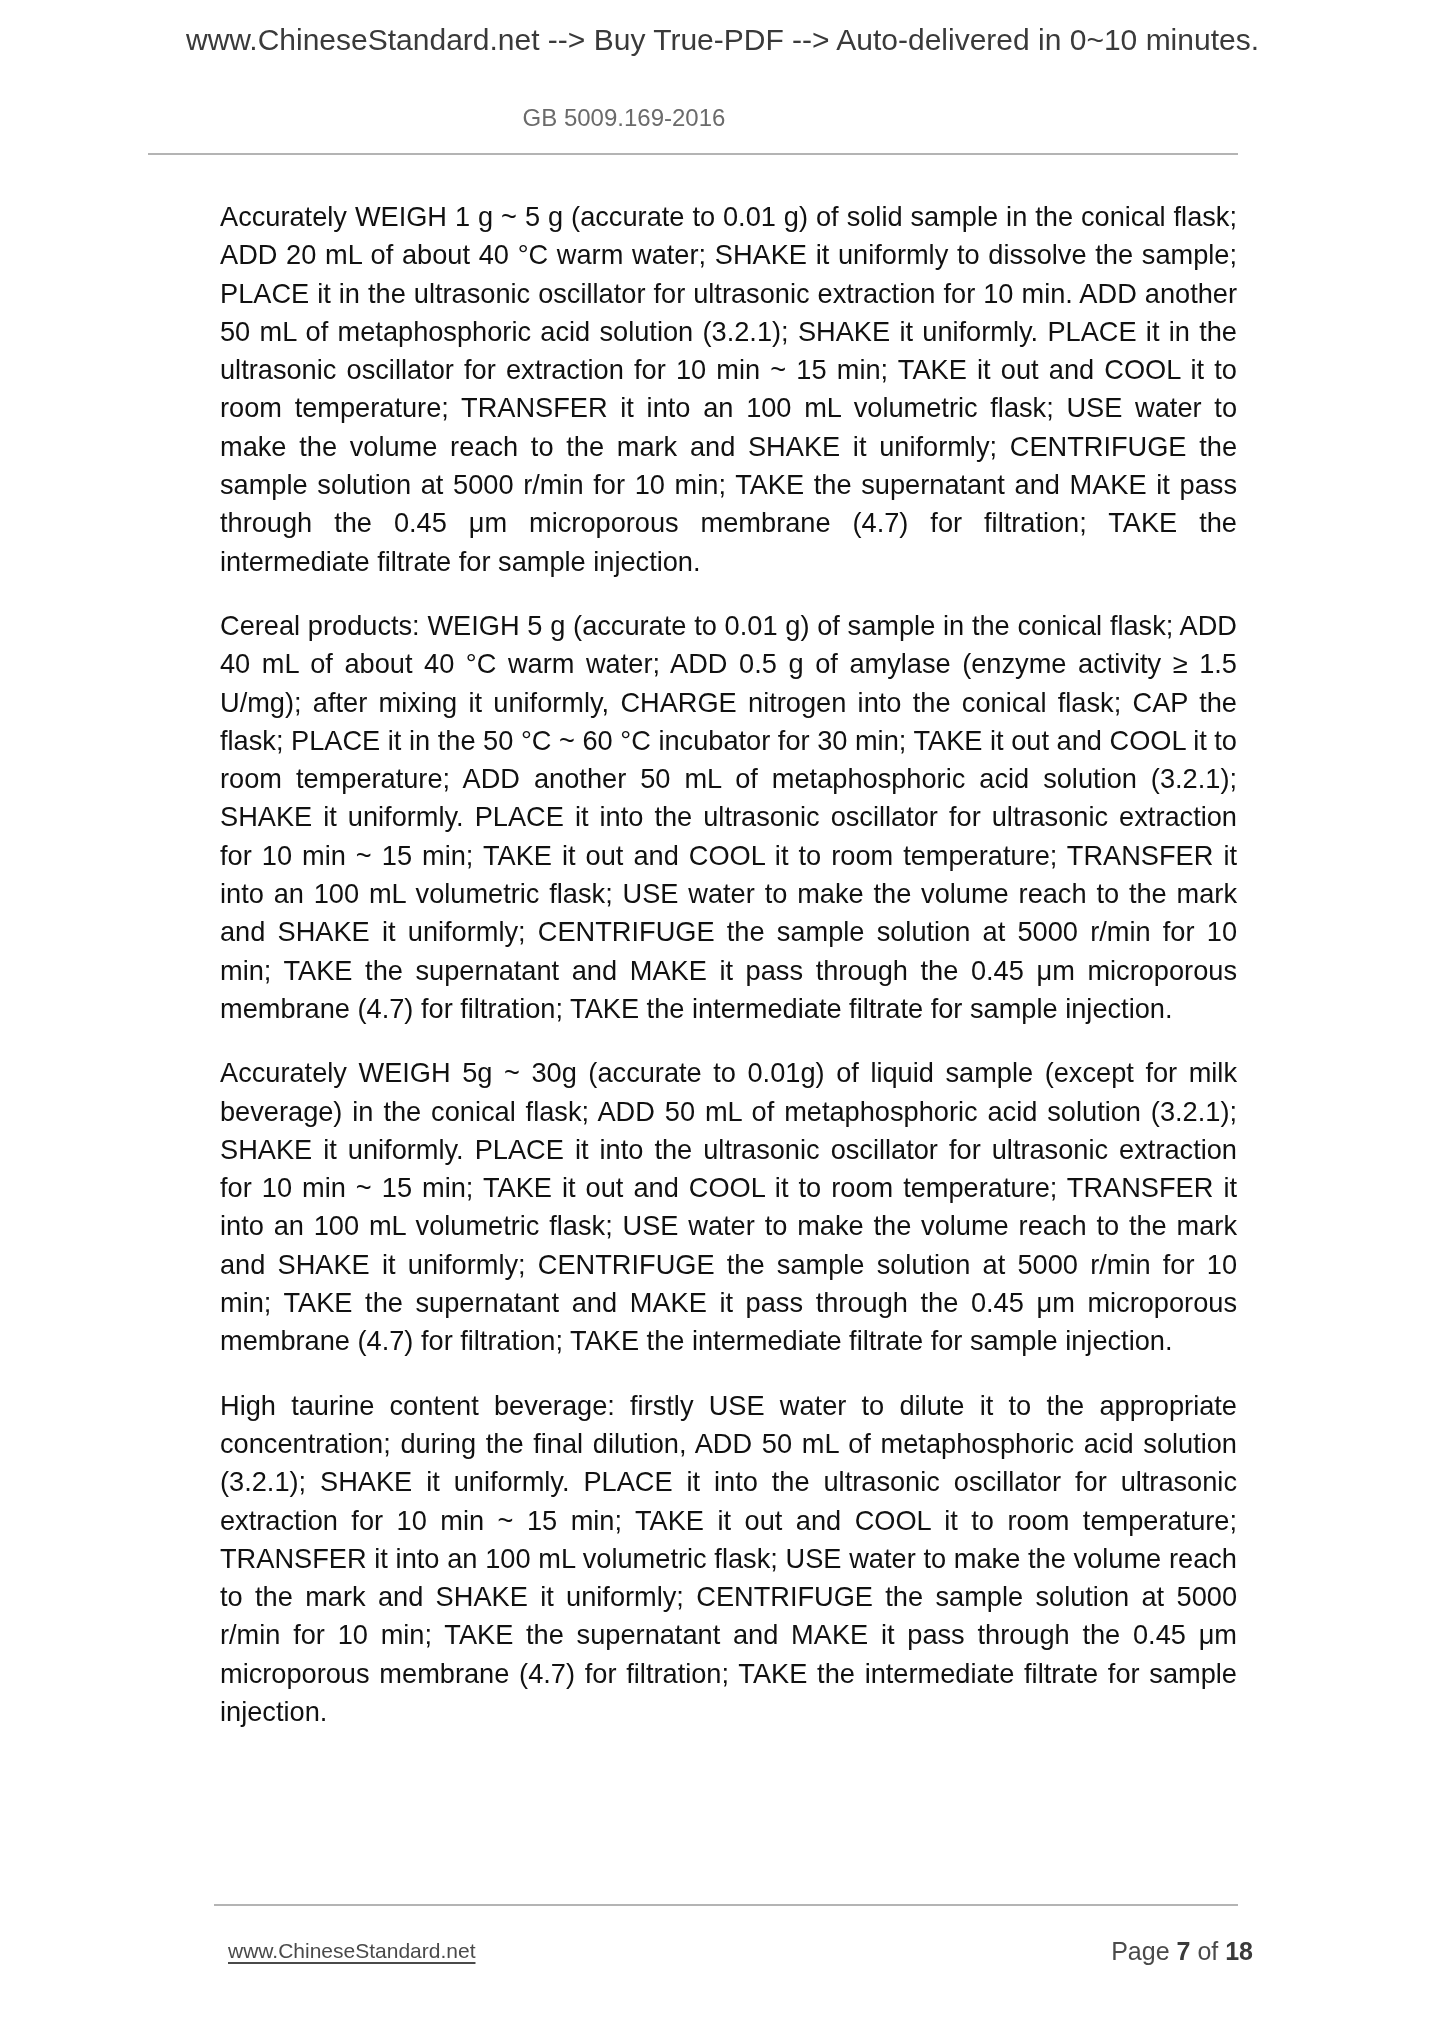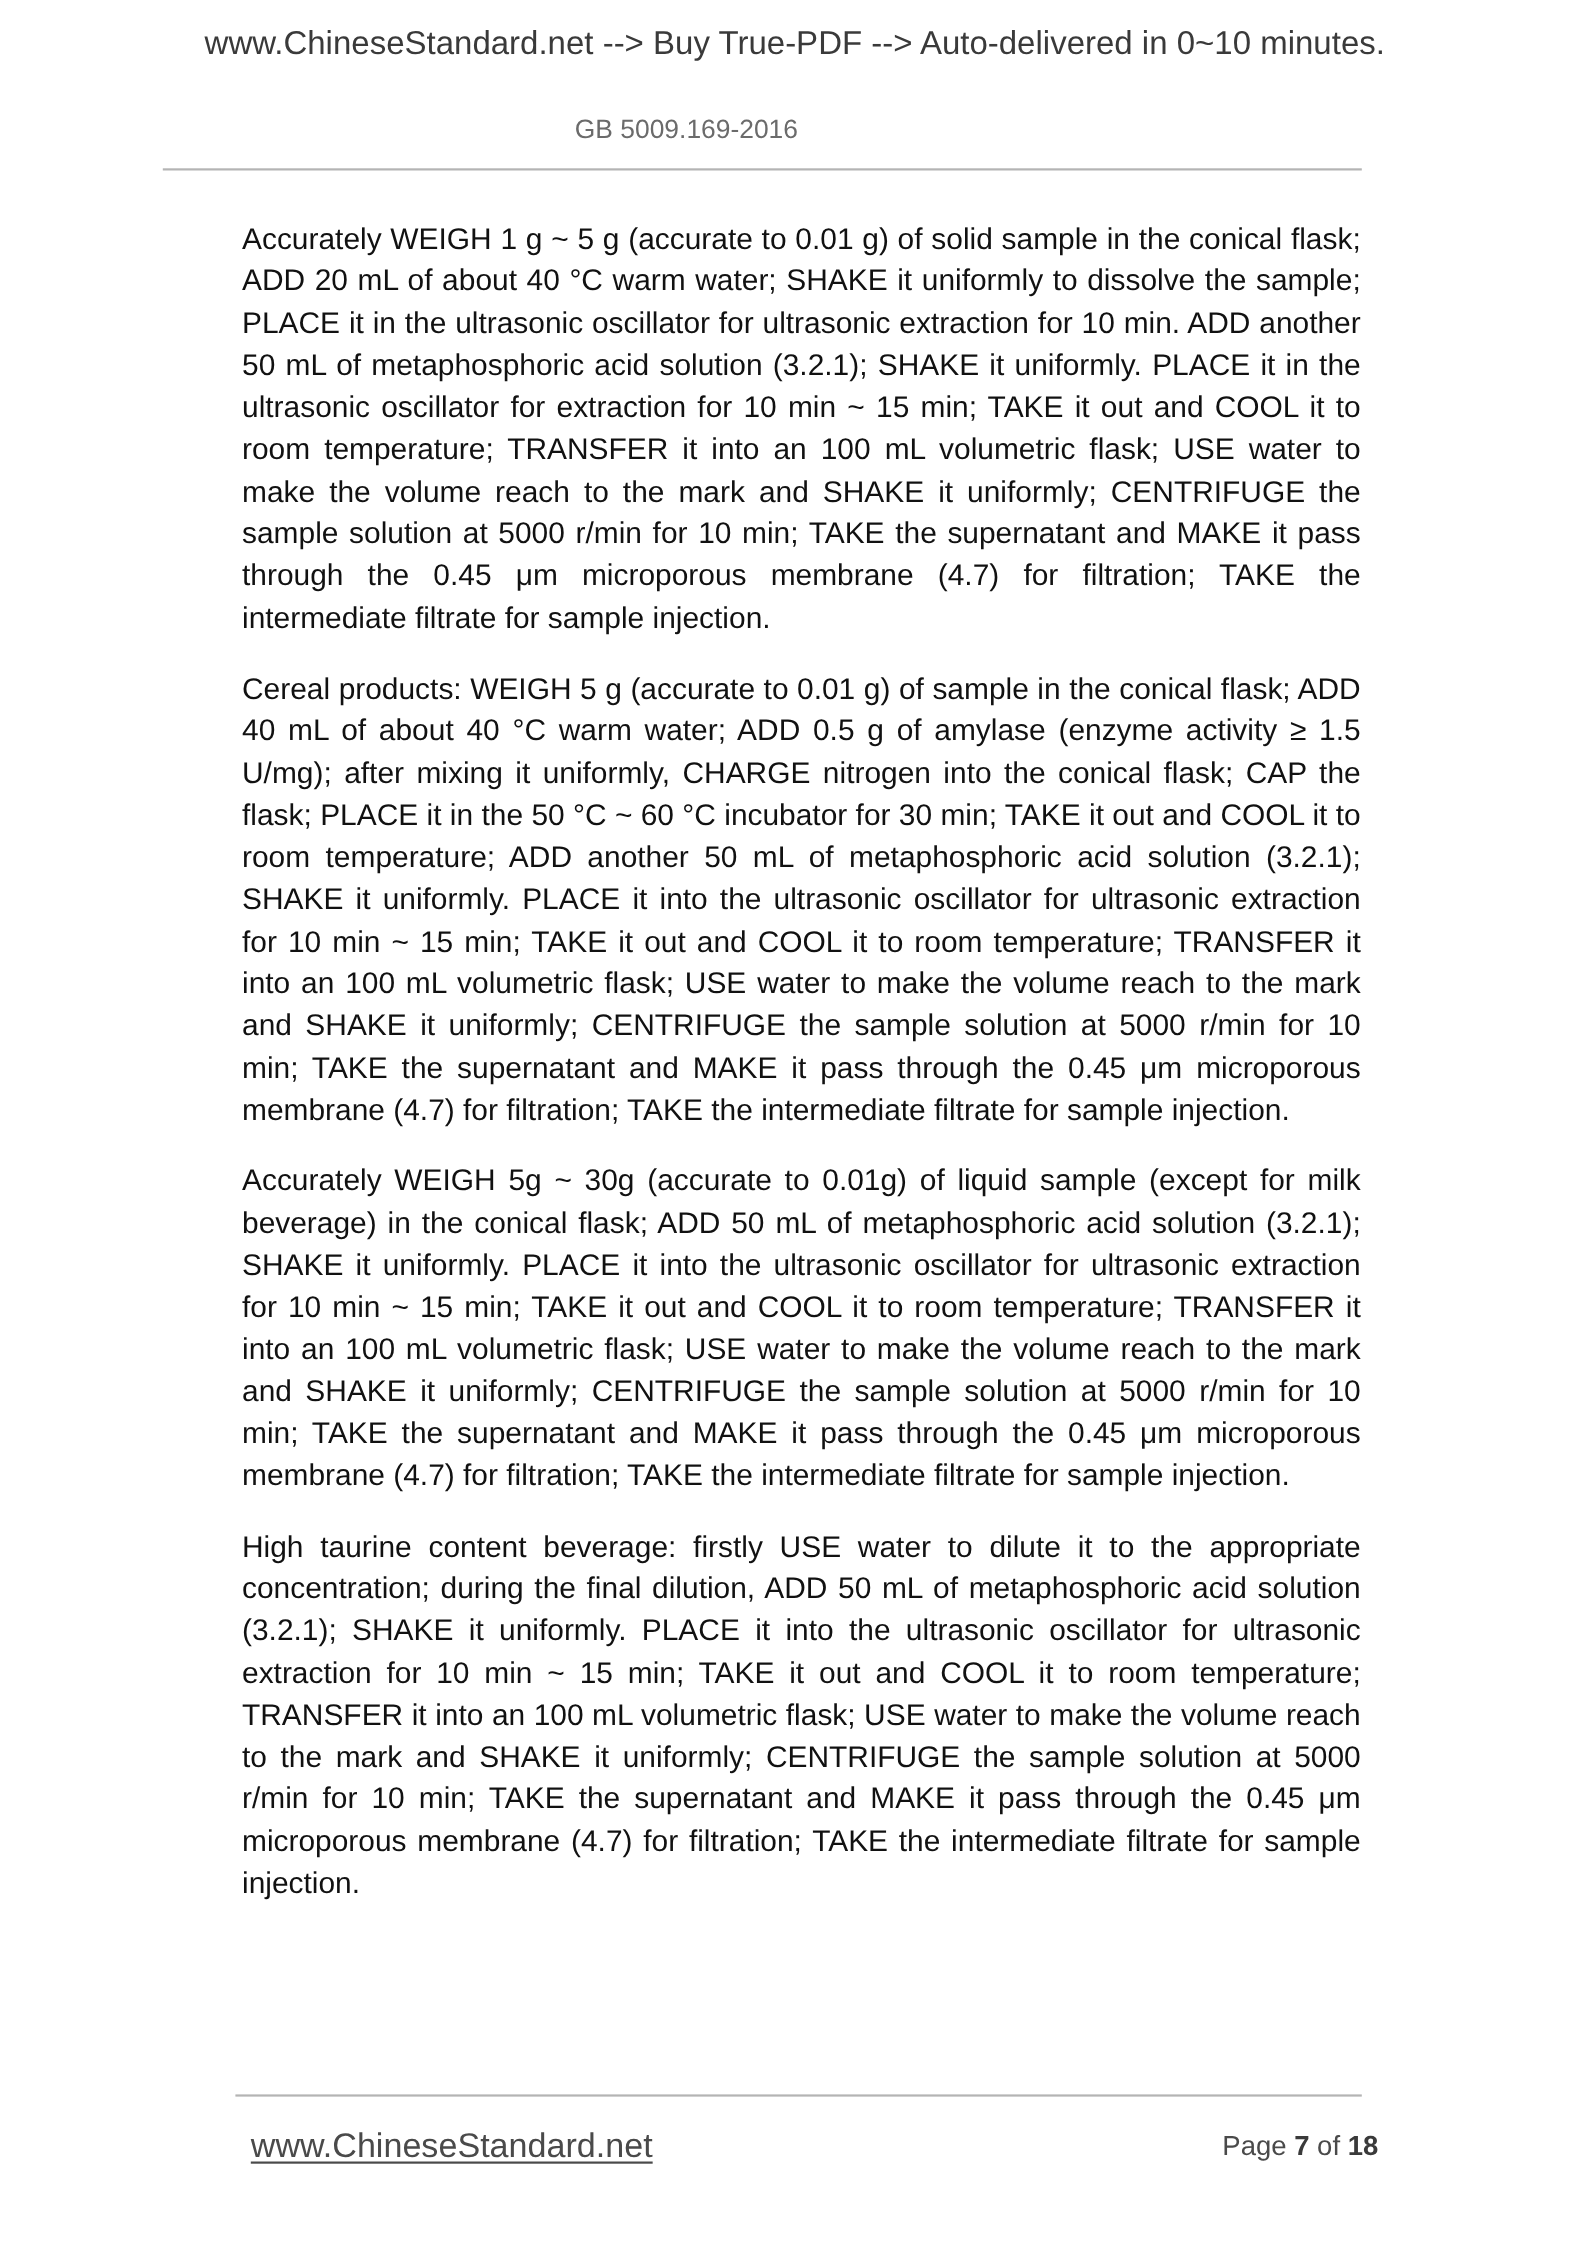--- a/index.html
+++ b/index.html
@@ -63,21 +63,21 @@
       top: 1904px;
       left: 214px;
       width: 1024px;
       height: 0;
       border-top: 2px solid #b4b4b4;
     }
     .footer-link {
       position: absolute;
       top: 1936px;
       left: 228px;
-      font-size: 31px;
+      font-size: 21px;
       color: #4a4a4a;
       text-decoration: underline;
       text-decoration-thickness: 2px;
       text-underline-offset: 4px;
       line-height: 30px;
     }
     .footer-page {
       position: absolute;
       top: 1936px;
       right: 192px;

